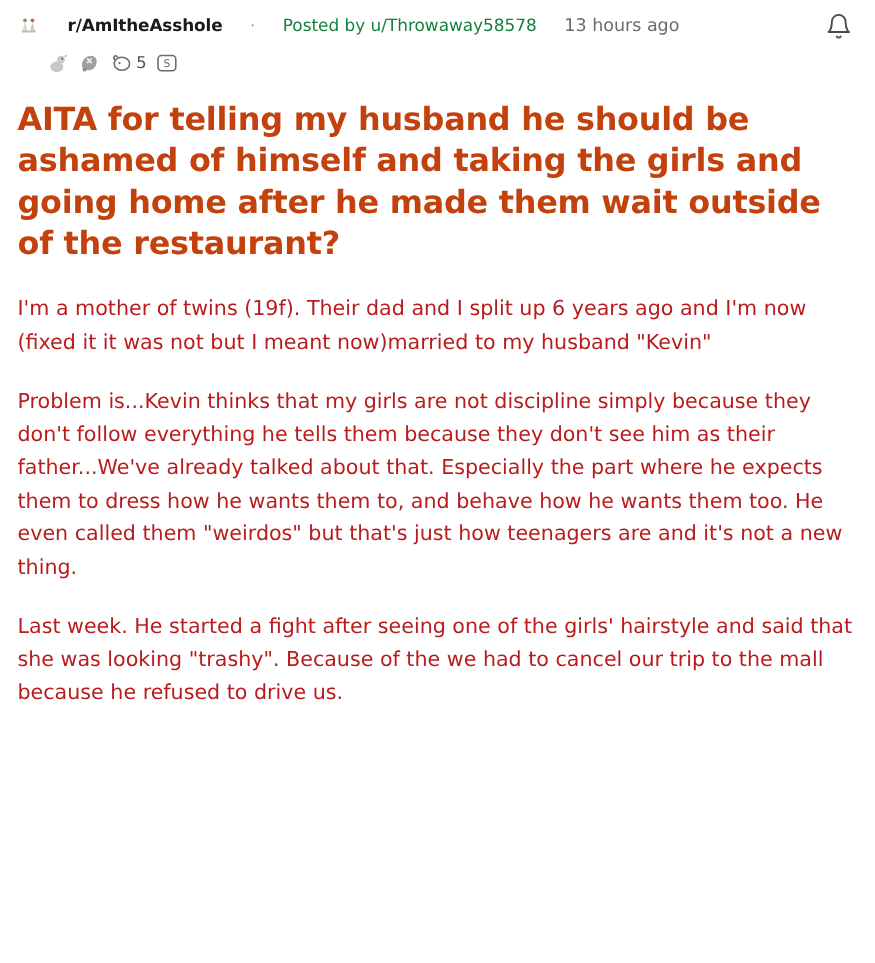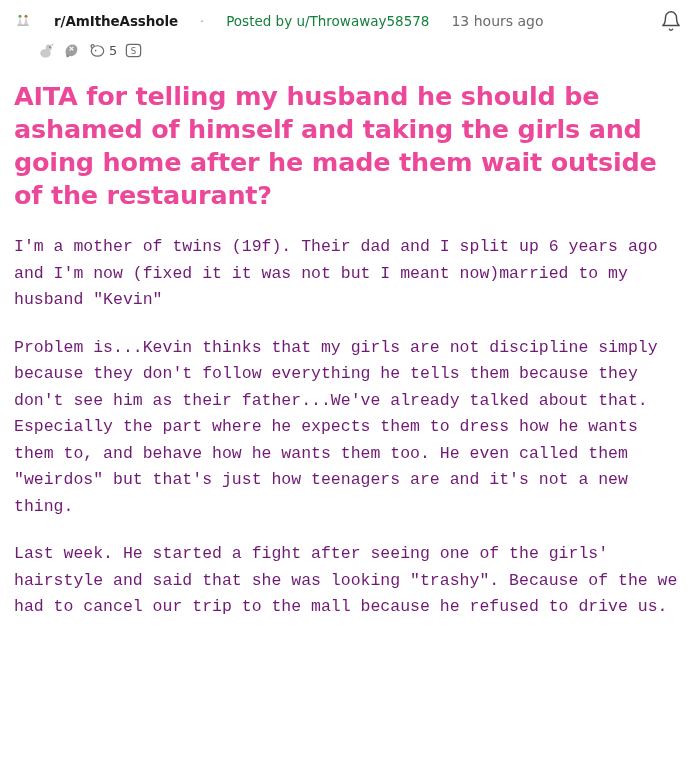--- a/index.html
+++ b/index.html
@@ -91,34 +91,33 @@
     font-size: 13px;
     color: #4f4f50;
   }
 
   
   .post-title {
     margin: 18px 0 0 0;
     font-size: 25.5px;
     line-height: 33px;
     font-weight: bold;
-    color: #ec4899;
+    color: #c2410c;
     letter-spacing: -0.2px;
     max-width: 680px;
   }
 
   
   .post-body { margin-top: 22px; }
   .post-body p {
     margin: 0 0 21px 0;
     font-size: 16.5px;
     line-height: 26.5px;
-    color: #701a75;
+    color: #b91c1c;
     max-width: 670px;
-    font-family: Liberation Mono, monospace;
   }
 </style>
 </head>
 <body>
 
 <div class="post">
 
   <div class="header-row">
     <span class="sub-avatar">
       <svg width="18" height="18" viewBox="0 0 18 18">

